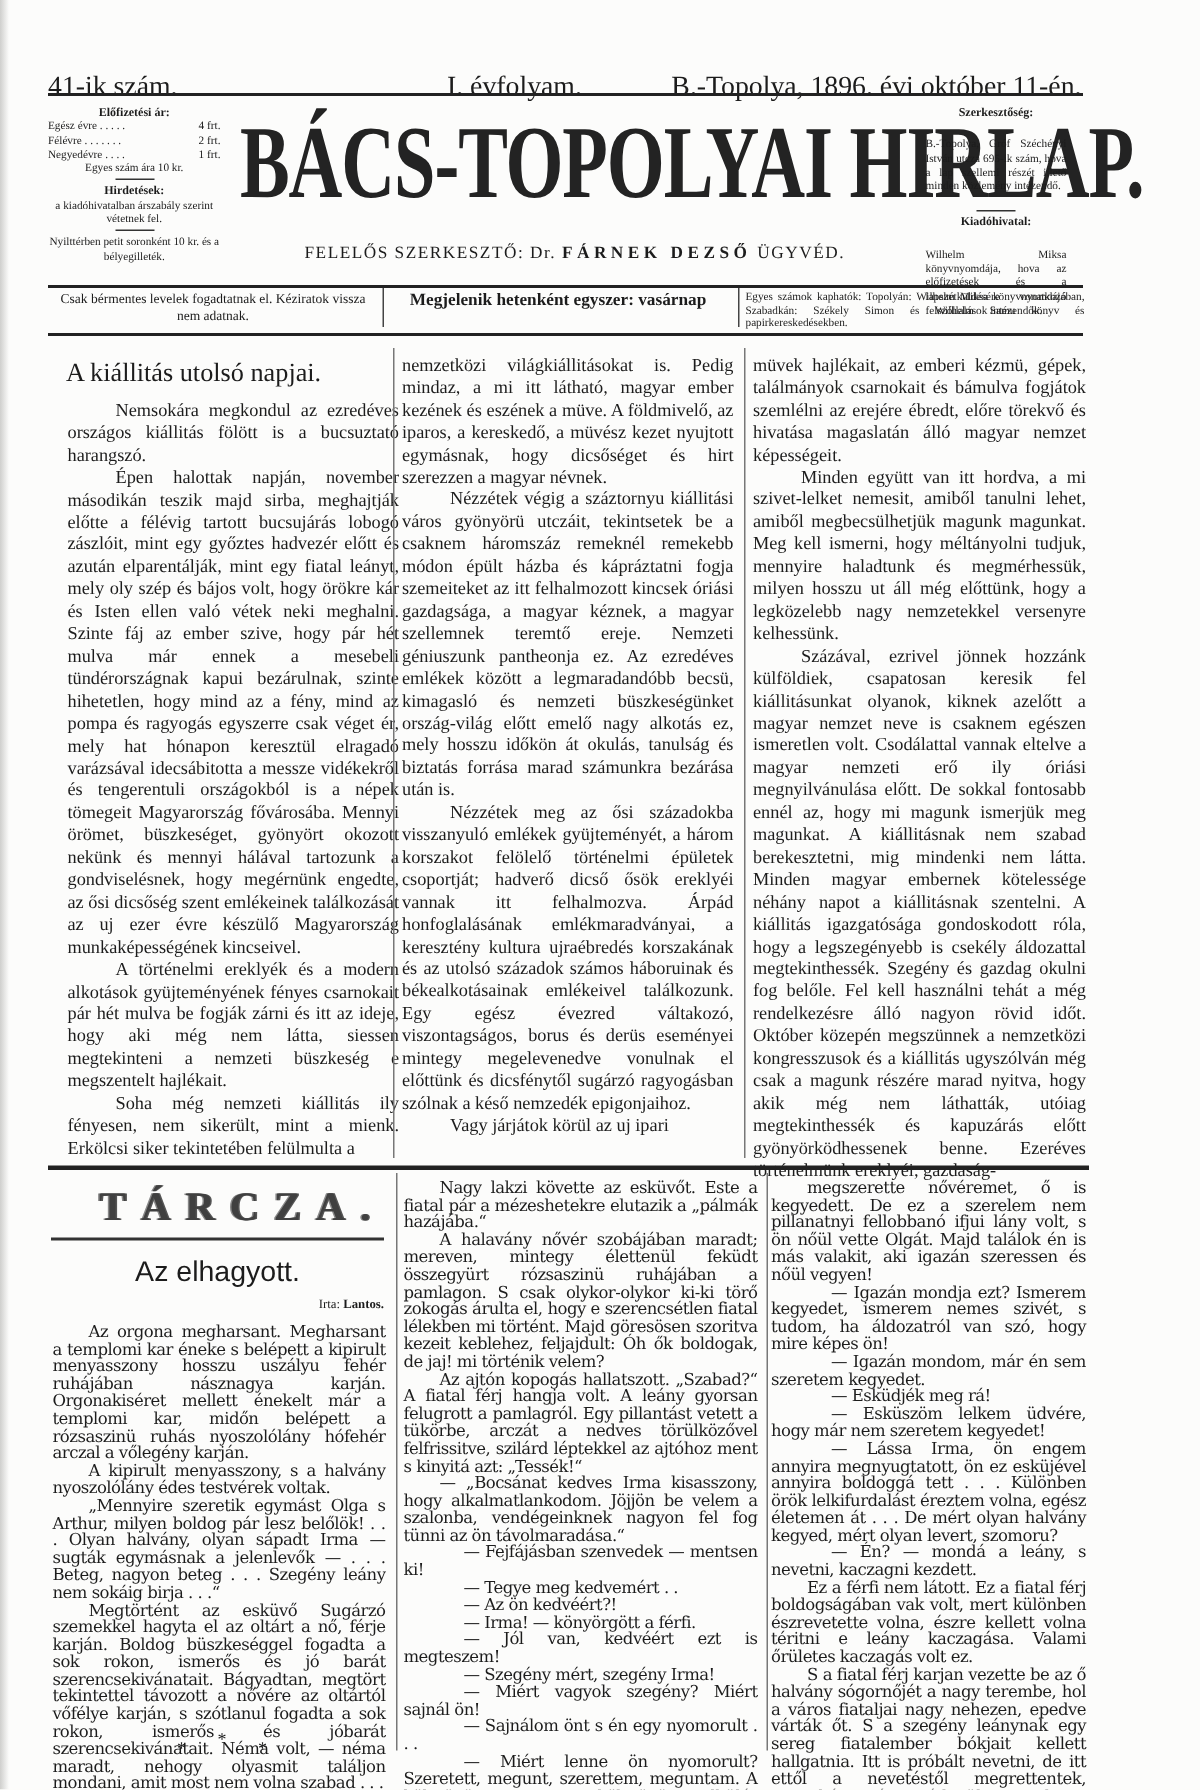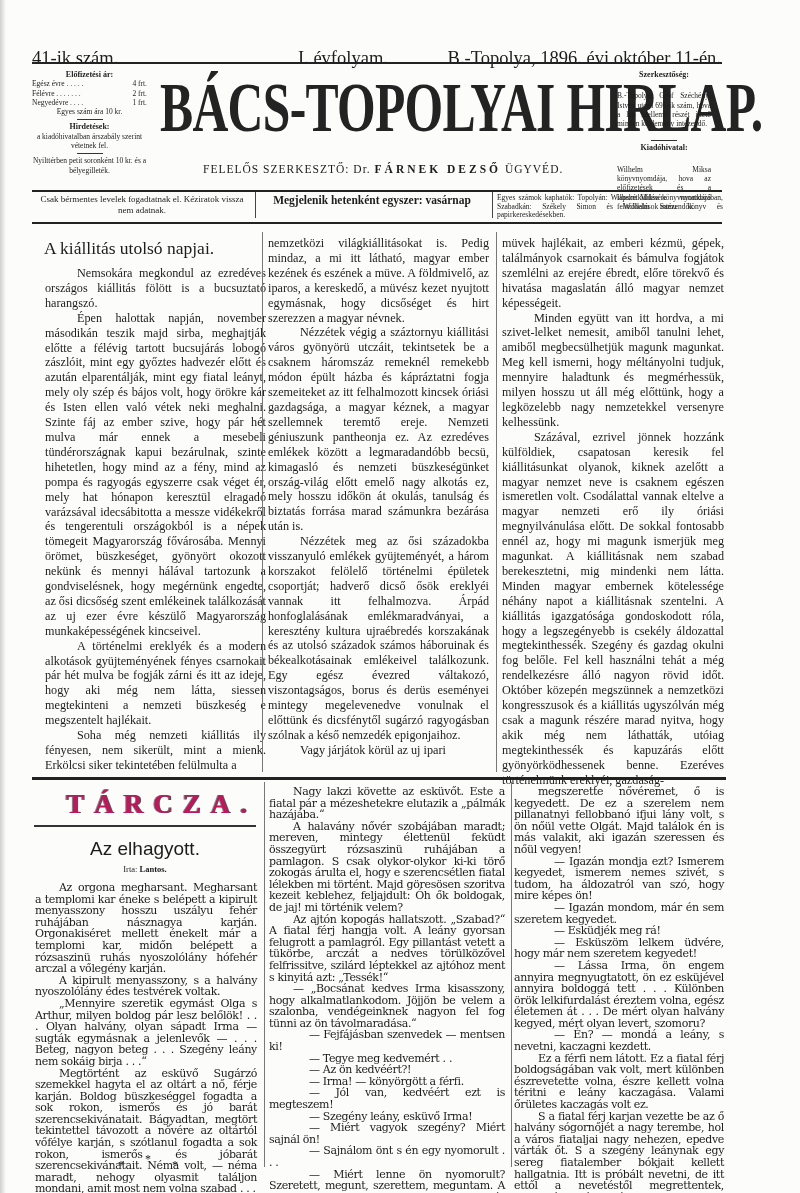--- a/index.html
+++ b/index.html
@@ -29,23 +29,23 @@
   .notice.mid { left: 258px; width: 228px; text-align: center; font-size: 11.5px; line-height: 12px; font-weight: bold; }
   .notice.right { left: 497px; width: 226px; font-size: 7.5px; line-height: 8.6px; text-align: justify; }
   .vsep { position: absolute; width: 1px; background: #444; }
   .col { position: absolute; font-size: 12.2px; line-height: 14.9px; text-align: justify; }
   .col p { margin: 0; text-indent: 32px; }
   .col p.noind { text-indent: 0; }
   .article-title { position: absolute; left: 44px; top: 238px; width: 200px; text-align: left; font-size: 17.5px; }
   .col.small { font-size: 11px; line-height: 11.6px; font-family: "DejaVu Serif", serif; letter-spacing: -0.35px; }
   .col.small p { text-indent: 24px; }
   .col.small p.dash { text-indent: 40px; }
-  .tarcza { position: absolute; left: 66px; top: 789px; width: 170px; text-align: center; font-family: "Liberation Serif", serif; font-weight: bold; font-size: 27px; letter-spacing: 10px; color: #be185d; text-shadow: 1px 0 0 #555, -1px 0 0 #888; }
+  .tarcza { position: absolute; left: 66px; top: 789px; width: 170px; text-align: center; font-family: "Liberation Serif", serif; font-weight: bold; font-size: 27px; letter-spacing: 10px; color: #404040; text-shadow: 1px 0 0 #555, -1px 0 0 #888; }
   .story-title { position: absolute; left: 34px; top: 838px; width: 222px; text-align: center; font-family: "Liberation Sans", sans-serif; font-size: 19px; }
-  .byline { position: absolute; left: 34px; top: 864px; width: 222px; text-align: center; font-size: 8.5px; }
+  .byline { position: absolute; left: 34px; top: 864px; width: 222px; text-align: right; font-size: 8.5px; }
   .byline b { font-weight: bold; }
   .stars { position: absolute; left: 118px; top: 1158px; width: 60px; display: flex; justify-content: space-between; font-size: 12px; }
   .stars span:nth-child(2) { position: relative; top: -6px; }
 </style>
 </head>
 <body>
 
 <div class="page">
   <div class="leftshadow"></div>
 
@@ -146,21 +146,21 @@
   <div class="col small" style="left:269px; top:786px; width:236px;">
     <p>Nagy lakzi követte az esküvőt. Este a fiatal pár a mézeshetekre elutazik a „pálmák hazájába.“</p>
     <p>A halavány nővér szobájában maradt; mereven, mintegy élettenül feküdt összegyürt rózsaszinü ruhájában a pamlagon. S csak olykor-olykor ki-ki törő zokogás árulta el, hogy e szerencsétlen fiatal lélekben mi történt. Majd göresösen szoritva kezeit keblehez, feljajdult: Óh ők boldogak, de jaj! mi történik velem?</p>
     <p>Az ajtón kopogás hallatszott. „Szabad?“ A fiatal férj hangja volt. A leány gyorsan felugrott a pamlagról. Egy pillantást vetett a tükörbe, arczát a nedves törülközővel felfrissitve, szilárd léptekkel az ajtóhoz ment s kinyitá azt: „Tessék!“</p>
     <p>— „Bocsánat kedves Irma kisasszony, hogy alkalmatlankodom. Jöjjön be velem a szalonba, vendégeinknek nagyon fel fog tünni az ön távolmaradása.“</p>
     <p class="dash">— Fejfájásban szenvedek — mentsen ki!</p>
     <p class="dash">— Tegye meg kedvemért . .</p>
     <p class="dash">— Az ön kedvéért?!</p>
     <p class="dash">— Irma! — könyörgött a férfi.</p>
     <p class="dash">— Jól van, kedvéért ezt is megteszem!</p>
-    <p class="dash">— Szegény leány, esküvő Irma!</p>
+    <p class="dash">— Szegény mért, szegény Irma!</p>
     <p class="dash">— Miért vagyok szegény? Miért sajnál ön!</p>
     <p class="dash">— Sajnálom önt s én egy nyomorult . . .</p>
     <p class="dash">— Miért lenne ön nyomorult? Szeretett, megunt, szerettem, meguntam. A kölcsönös szeretet kölcsönös elhülés követte. Ön</p>
   </div>
   <div class="vsep" style="left:511px; top:782px; height:385px; background:#777;"></div>
   <div class="col small" style="left:514px; top:786px; width:210px;">
     <p class="noind">megszerette nővéremet, ő is kegyedett. De ez a szerelem nem pillanatnyi fellobbanó ifjui lány volt, s ön nőül vette Olgát. Majd találok én is más valakit, aki igazán szeressen és nőül vegyen!</p>
     <p class="dash">— Igazán mondja ezt? Ismerem kegyedet, ismerem nemes szivét, s tudom, ha áldozatról van szó, hogy mire képes ön!</p>
     <p class="dash">— Igazán mondom, már én sem szeretem kegyedet.</p>
     <p class="dash">— Esküdjék meg rá!</p>

